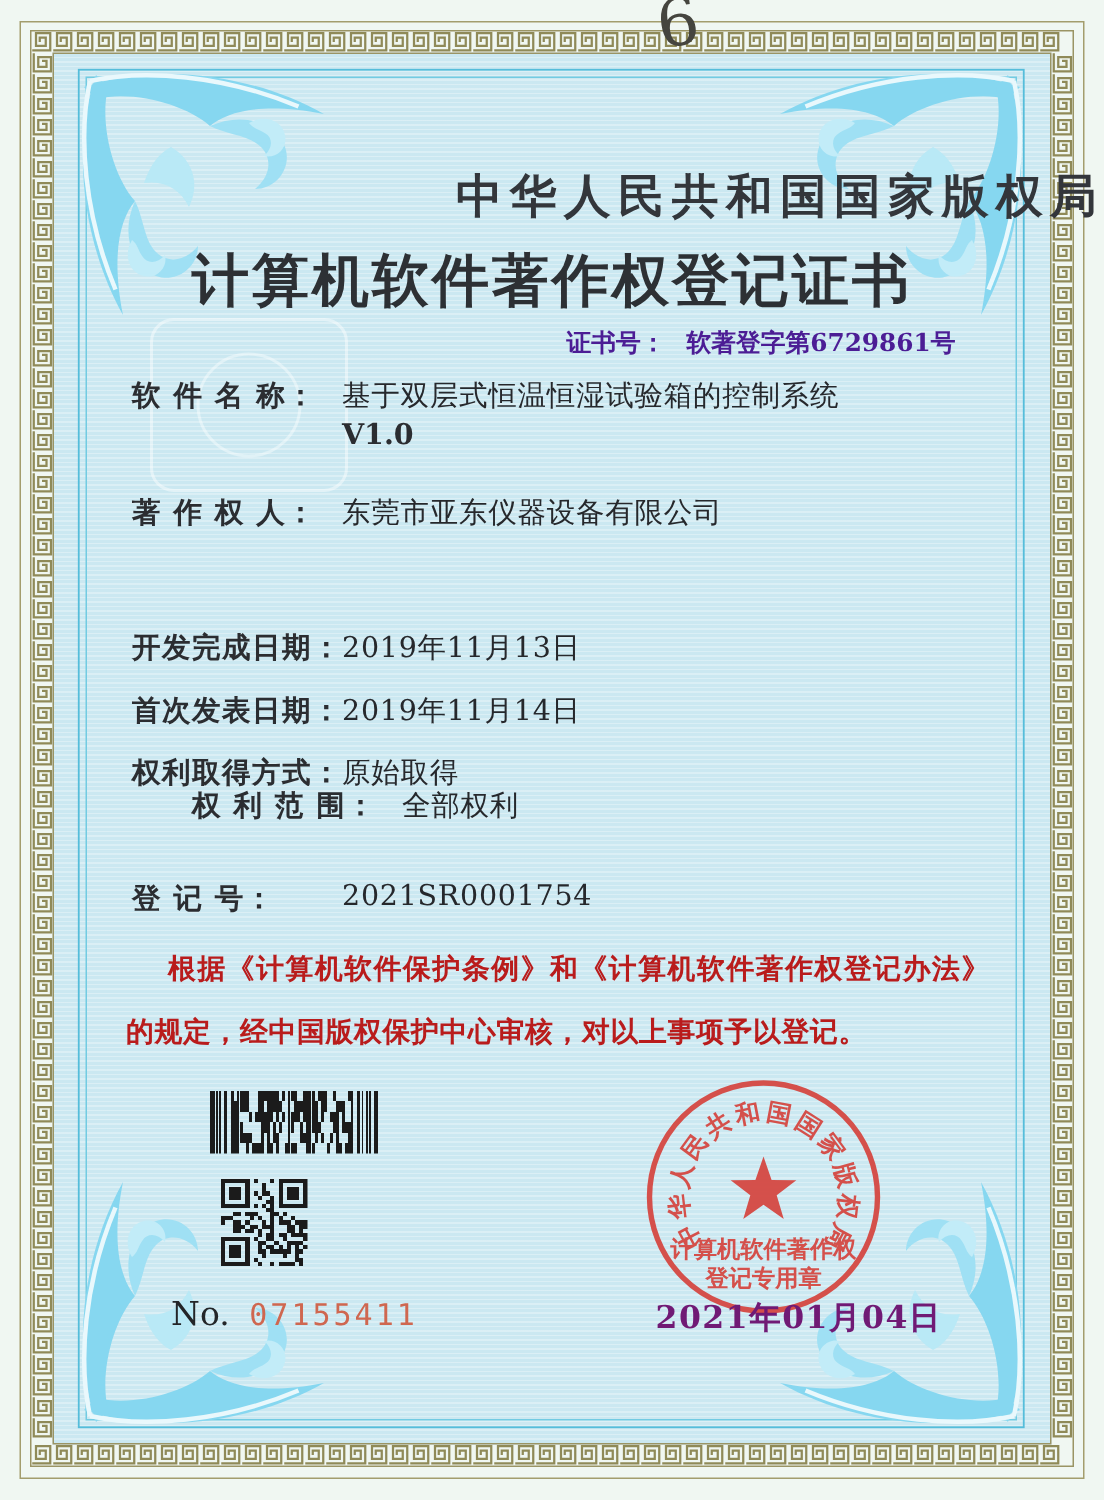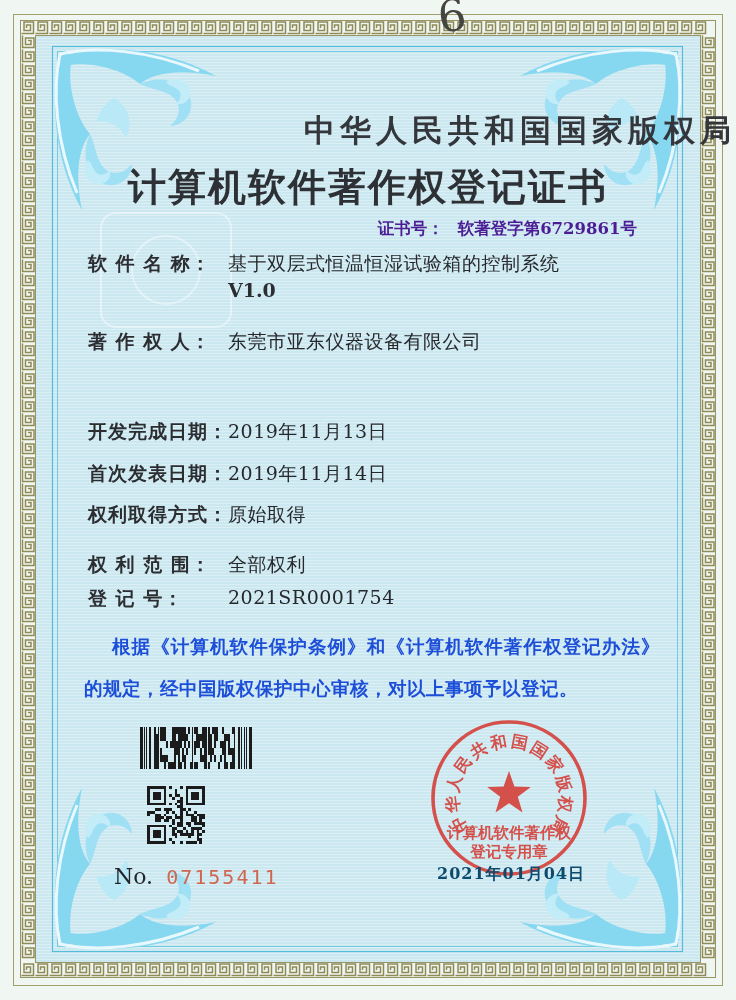--- a/index.html
+++ b/index.html
@@ -21,35 +21,35 @@
              letter-spacing:5px;color:#33363b;}
   .cert-title{left:0;right:0;top:162px;text-align:center;font-size:38px;font-weight:700;
               letter-spacing:2px;color:#2d3034;}
   .cert-no-line{right:99px;top:218px;font-size:16.5px;font-weight:700;}
   .cert-no-line .lbl{margin-right:14px;}
   .field-row{position:absolute;left:88px;width:600px;z-index:4;font-size:19px;font-weight:700;color:#2b2d31;}
   .field-row .f-label{display:inline-block;letter-spacing:1px;text-align:right;}
   .field-row .f-value{position:absolute;left:140px;top:0;letter-spacing:.5px;font-weight:400;color:#26282c;white-space:nowrap;}
   .field-row .f-value2{position:absolute;left:140px;top:28px;font-weight:700;}
   .r0{top:251px;} .r1{top:329px;} .r2{top:419px;} .r3{top:461px;}
-  .r4{top:502px;} .r5{top:552px;} .r6{top:586px;}
+  .r4{top:502px;} .r5{top:524px;margin-left:40px;} .r6{top:586px;}
   .statement{left:84px;top:626px;width:576px;font-size:18.5px;font-weight:700;line-height:42px;
-             text-align:justify;text-indent:28px;color:#1d4ed8;letter-spacing:.5px;}
+             text-align:justify;text-indent:28px;color:#b91c1c;letter-spacing:.5px;}
   .barcode-box{position:absolute;left:140px;top:727px;z-index:4;}
   .qr-box{position:absolute;left:147px;top:786px;z-index:4;}
   .serial-row{position:absolute;left:114px;top:864px;z-index:4;}
   .serial-row .no-label{font-size:22px;color:#232528;font-weight:400;}
   .serial-row .no-digits{font-family:"DejaVu Sans Mono","Liberation Mono",monospace;
              font-size:20px;color:#cf6750;letter-spacing:2px;margin-left:8px;}
   .seal-svg{position:absolute;left:423px;top:714px;z-index:5;opacity:.93;}
   .seal-ring text{font-size:16.5px;font-weight:700;fill:#d5453f;text-anchor:middle;
                   font-family:"DejaVu Serif","Liberation Serif",serif;}
   .seal-line{font-weight:700;fill:#d5453f;text-anchor:middle;
              font-family:"DejaVu Serif","Liberation Serif",serif;}
-  .issue-date{left:437px;top:864px;font-size:16px;font-weight:700;color:#0c4a6e;
+  .issue-date{left:437px;top:864px;font-size:21px;font-weight:700;color:#701a75;
               letter-spacing:1px;z-index:6;}
   .hand-mark{left:438px;top:-10px;font-size:44px;color:#45453f;z-index:7;
              transform:rotate(-8deg);font-weight:400;}
 </style>
 </head>
 <body>
 
 <div class="page">
 
   <div class="panel"></div>

